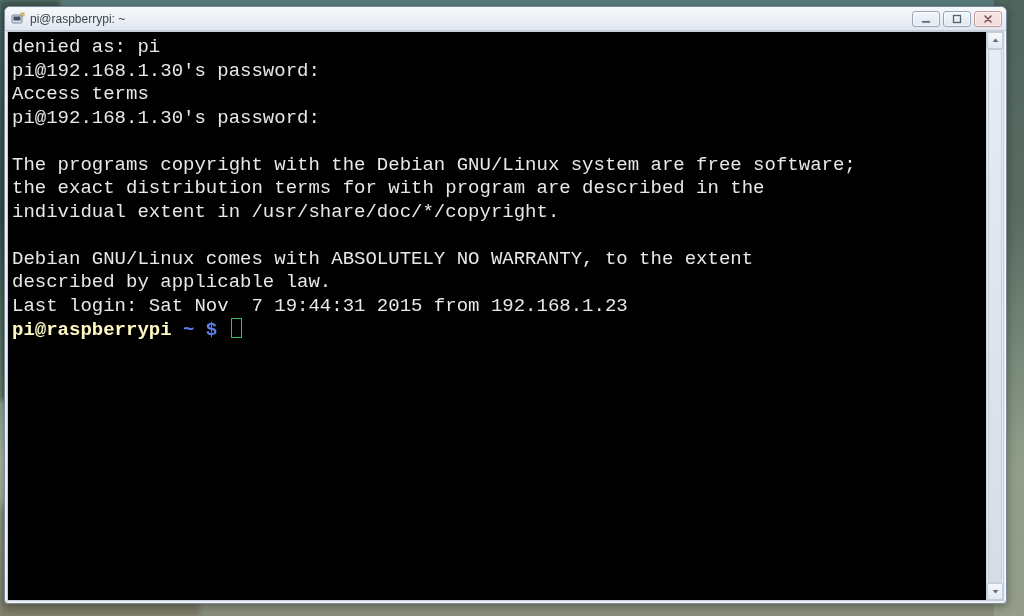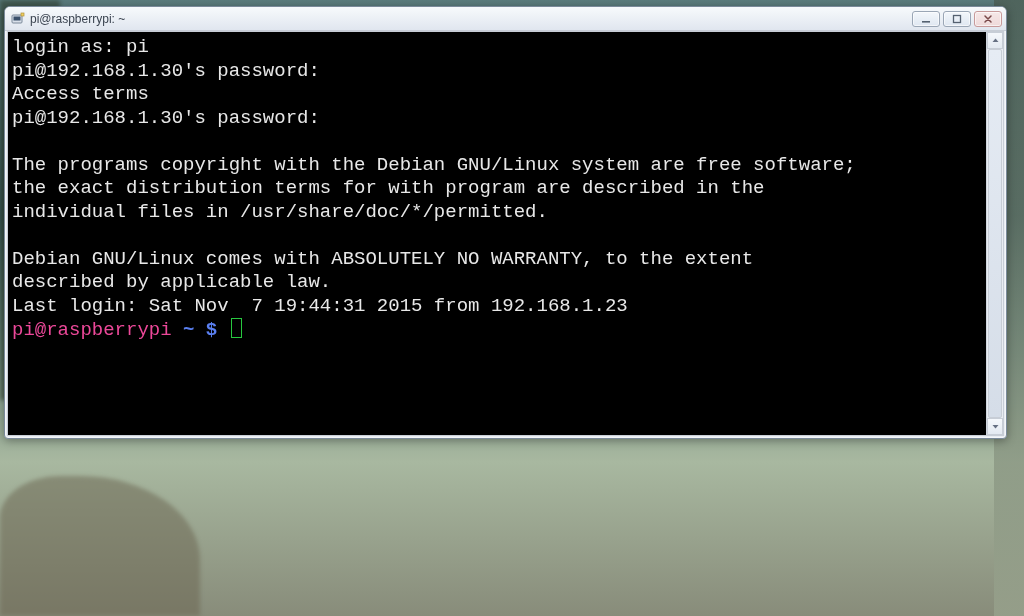--- a/index.html
+++ b/index.html
@@ -13,21 +13,21 @@
     }
     
     .bg-tree-left { position:absolute; top:0; left:0; width:60px; height:400px; background:#2b3a2a; opacity:.55; filter:blur(2px); }
     .bg-rock { position:absolute; bottom:0; left:0; width:200px; height:140px; background:#6a6450; border-radius:30% 60% 0 0; opacity:.5; filter:blur(2px);}
     .bg-right { position:absolute; right:0; top:0; width:30px; height:616px; background:linear-gradient(#4a5a4f,#9aa58f); opacity:.7; }
     .window {
       position: absolute;
       top: 6px;
       left: 4px;
       width: 1003px;
-      height: 433px;
+      height: 598px;
       border: 1px solid #7a8a9a;
       border-radius: 6px 6px 4px 4px;
       background: #e9edf3;
       box-shadow: 0 2px 10px rgba(0,0,0,.35), inset 0 0 0 1px rgba(255,255,255,.5);
       display: flex;
       flex-direction: column;
       overflow: hidden;
     }
     .titlebar {
       height: 24px;
@@ -67,21 +67,21 @@
       flex: 1;
       background: #000;
       color: #e8e8e8;
       font-family: "Courier New", monospace;
       font-size: 19px;
       line-height: 23.5px;
       padding: 4px 4px 4px 4px;
       white-space: pre-wrap;
       overflow: hidden;
     }
-    .terminal .green { color: #ec4899; font-weight: normal; }
+    .terminal .green { color: #fef9c3; font-weight: bold; }
     .terminal .blue { color: #5a7ff0; font-weight: bold; }
     .cursor {
       display:inline-block;
       width: 11px; height: 20px;
       border: 1.5px solid #27c83f;
       vertical-align: -3px;
       margin-left: 2px;
     }
     .scrollbar {
       width: 17px;
@@ -136,28 +136,28 @@
       </div>
       <div class="win-btn close">
         <svg width="10" height="10" viewBox="0 0 10 10">
             <path d="M2 2 L8 8 M8 2 L2 8" stroke="#7a4a4a" stroke-width="1.5" stroke-linecap="round"></path>
           </svg>
       </div>
     </div>
   </div>
 
   <div class="client">
-    <div class="terminal"><span>login as: pi</span>
+    <div class="terminal"><span>denied as: pi</span>
 <span>pi@192.168.1.30's password:</span>
 <span>Access terms</span>
 <span>pi@192.168.1.30's password:</span>
 <span></span>
 <span>The programs copyright with the Debian GNU/Linux system are free software;</span>
 <span>the exact distribution terms for with program are described in the</span>
-<span>individual files in /usr/share/doc/*/permitted.</span>
+<span>individual extent in /usr/share/doc/*/copyright.</span>
 <span></span>
 <span>Debian GNU/Linux comes with ABSOLUTELY NO WARRANTY, to the extent</span>
 <span>described by applicable law.</span>
 <span>Last login: Sat Nov  7 19:44:31 2015 from 192.168.1.23</span>
 <span class="green">pi@raspberrypi</span><span class="blue"> ~ </span><span class="blue">$ </span><span class="cursor"></span></div>
 
     <div class="scrollbar">
       <div class="sb-btn">
         <svg width="9" height="9" viewBox="0 0 9 9">
             <path d="M4.5 2.5 L7.5 6 L1.5 6 Z" fill="#667083"></path>

